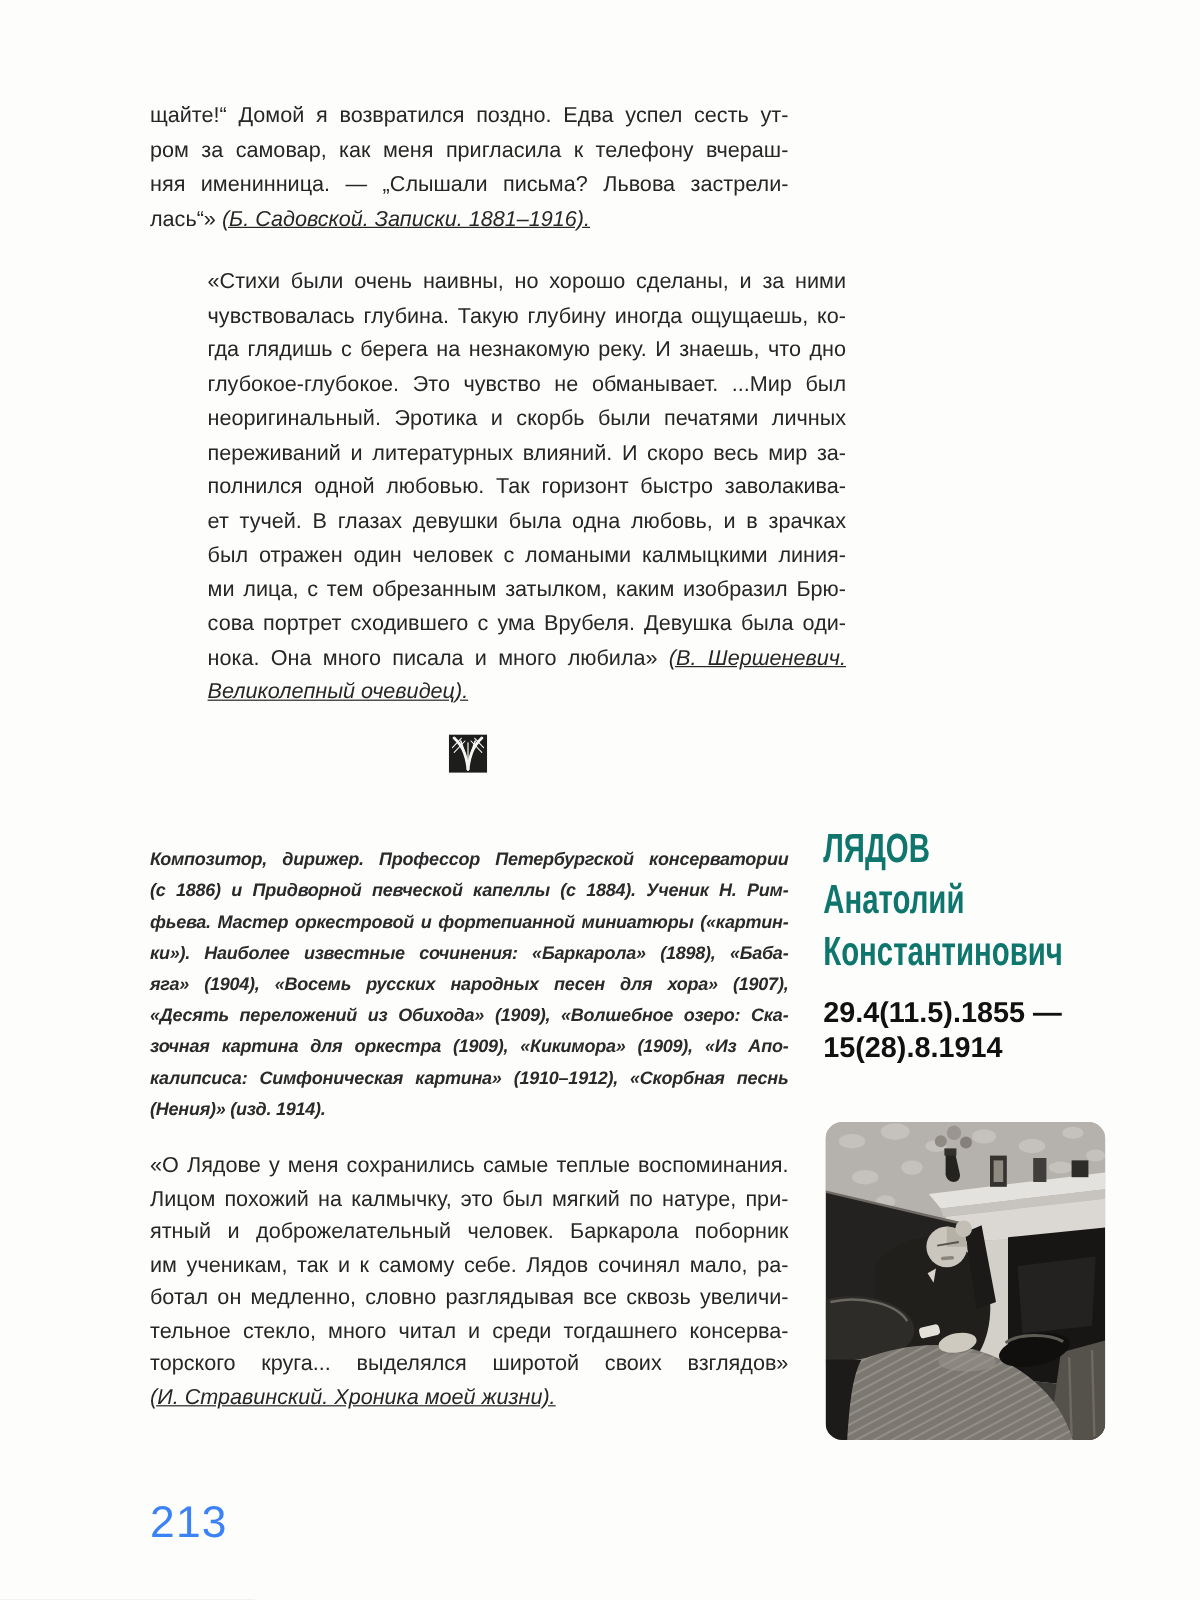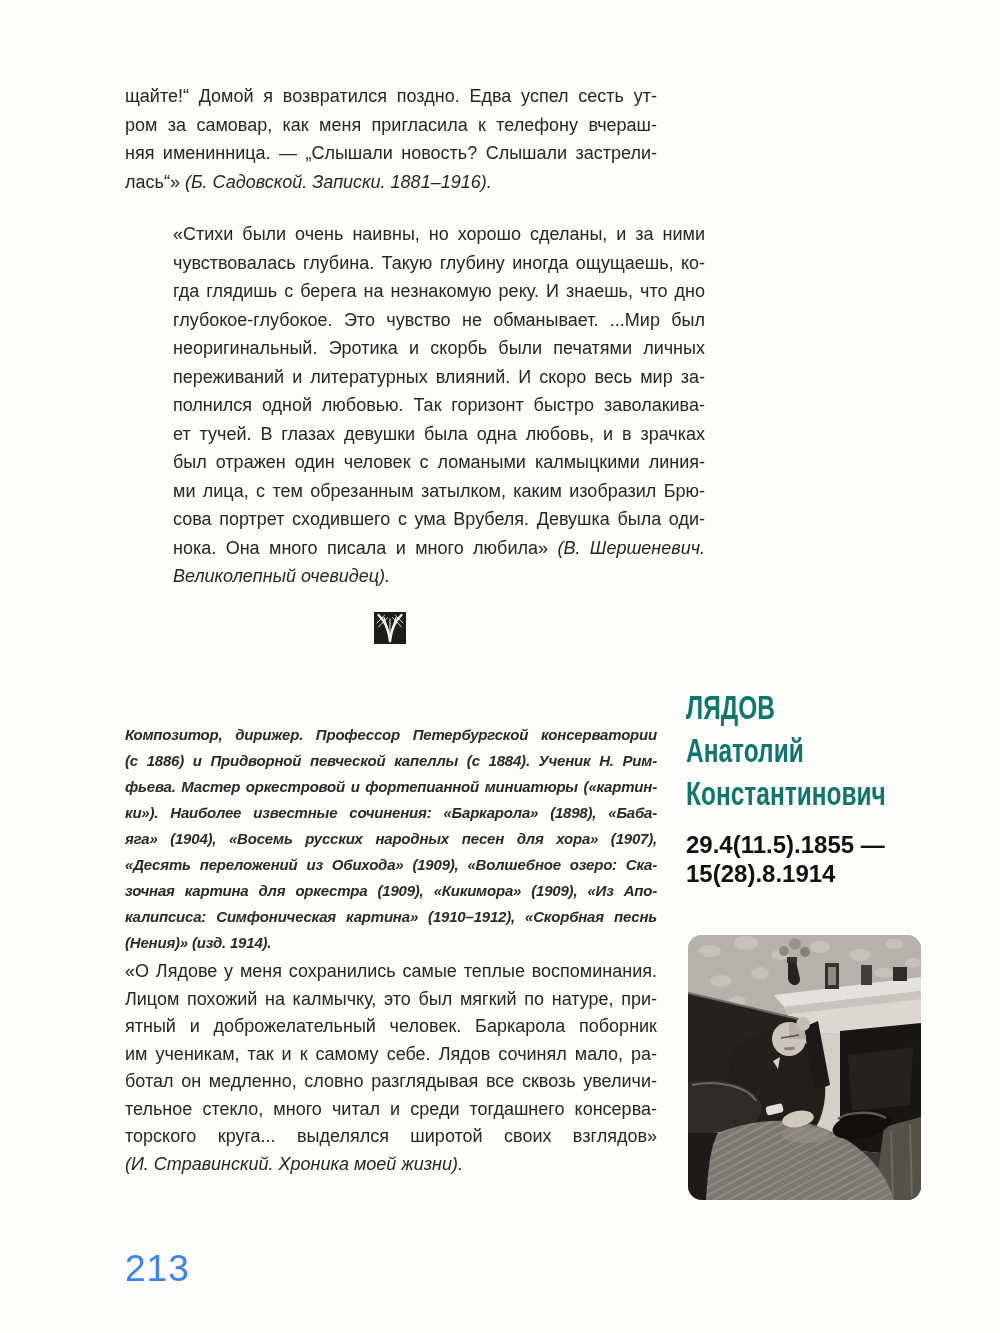--- a/index.html
+++ b/index.html
@@ -7,21 +7,21 @@
     position:relative;width:1000px;height:1333px;margin:0 auto;
     background:#fdfdfc;color:#262626;
     font-family:"Liberation Sans",sans-serif;
     overflow:hidden;
   }
   .para{position:absolute;left:125px;width:532px;}
   .body-text{font-size:18px;line-height:28.5px;}
   .bio-text{font-size:15px;line-height:26px;font-weight:700;font-style:italic;letter-spacing:-0.2px;color:#2a2a2a;}
   .justify .tline{text-align:justify;text-align-last:justify;}
   .justify .tline-last{text-align-last:left;}
-  .it{font-style:italic;}
+  .it{font-style:italic;text-decoration:underline;}
   .ornament{position:absolute;left:374px;top:612px;width:32px;height:32px;}
   .heading{
     position:absolute;left:686px;top:686px;width:300px;margin:0;
     font-size:34px;line-height:43px;font-weight:700;color:#0f766e;
   }
   .heading .tline{transform:scaleX(0.72);transform-origin:0 50%;white-space:nowrap;}
   .dates{
     position:absolute;left:686px;top:830px;width:260px;
     font-size:24px;line-height:29px;font-weight:700;color:#111;
   }
@@ -36,21 +36,21 @@
   }
 </style>
 </head>
 <body>
 
 <div class="page">
 
   <section class="para body-text justify" style="top:82px;">
       <div class="tline"><span>щайте!“ Домой я возвратился поздно. Едва успел сесть ут-</span></div>
       <div class="tline"><span>ром за самовар, как меня пригласила к телефону вчераш-</span></div>
-      <div class="tline"><span>няя именинница. — „Слышали новость? Слышали застрели-</span></div>
+      <div class="tline"><span>няя именинница. — „Слышали письма? Львова застрели-</span></div>
       <div class="tline tline-last"><span>лась“» </span><span class="it">(Б. Садовской. Записки. 1881–1916).</span></div>
     </section>
 
   <section class="para body-text justify" style="top:220px;margin-left:48px;">
       <div class="tline"><span>«Стихи были очень наивны, но хорошо сделаны, и за ними</span></div>
       <div class="tline"><span>чувствовалась глубина. Такую глубину иногда ощущаешь, ко-</span></div>
       <div class="tline"><span>гда глядишь с берега на незнакомую реку. И знаешь, что дно</span></div>
       <div class="tline"><span>глубокое-глубокое. Это чувство не обманывает. ...Мир был</span></div>
       <div class="tline"><span>неоригинальный. Эротика и скорбь были печатями личных</span></div>
       <div class="tline"><span>переживаний и литературных влияний. И скоро весь мир за-</span></div>
@@ -73,21 +73,21 @@
         <path d="M16 28 C17.5 19 19.5 12 22 5.5" stroke-width="1.3"></path>
         <path d="M16 27 L16 7" stroke-width="1"></path>
         <path d="M3 11 L10.5 3.2" stroke-width="0.9"></path>
         <path d="M4.5 15 L13.5 5.5" stroke-width="0.9"></path>
         <path d="M21.5 3.2 L29 11" stroke-width="0.9"></path>
         <path d="M18.5 5.5 L27.5 15" stroke-width="0.9"></path>
       </g>
     </svg>
   </div>
 
-  <section class="para bio-text justify" style="top:722px;">
+  <section class="para bio-text justify" style="top:704px;">
       <div class="tline"><span>Композитор, дирижер. Профессор Петербургской консерватории</span></div>
       <div class="tline"><span>(с 1886) и Придворной певческой капеллы (с 1884). Ученик Н. Рим-</span></div>
       <div class="tline"><span>фьева. Мастер оркестровой и фортепианной миниатюры («картин-</span></div>
       <div class="tline"><span>ки»). Наиболее известные сочинения: «Баркарола» (1898), «Баба-</span></div>
       <div class="tline"><span>яга» (1904), «Восемь русских народных песен для хора» (1907),</span></div>
       <div class="tline"><span>«Десять переложений из Обихода» (1909), «Волшебное озеро: Ска-</span></div>
       <div class="tline"><span>зочная картина для оркестра (1909), «Кикимора» (1909), «Из Апо-</span></div>
       <div class="tline"><span>калипсиса: Симфоническая картина» (1910–1912), «Скорбная песнь</span></div>
       <div class="tline tline-last"><span>(Нения)» (изд. 1914).</span></div>
     </section>

